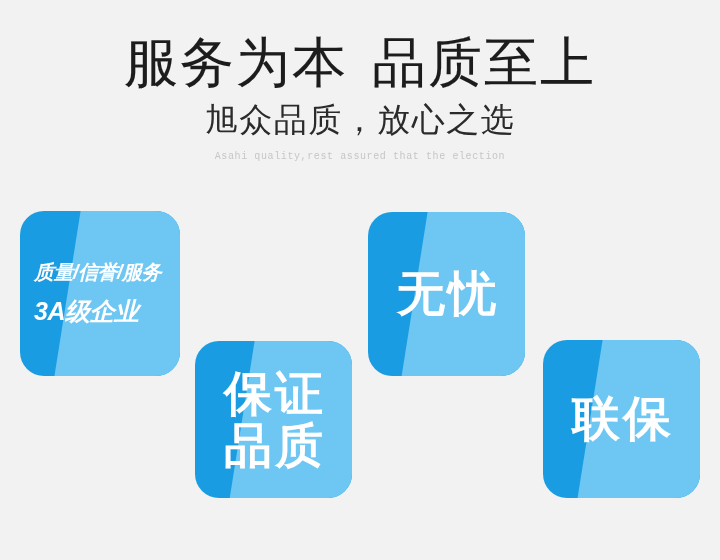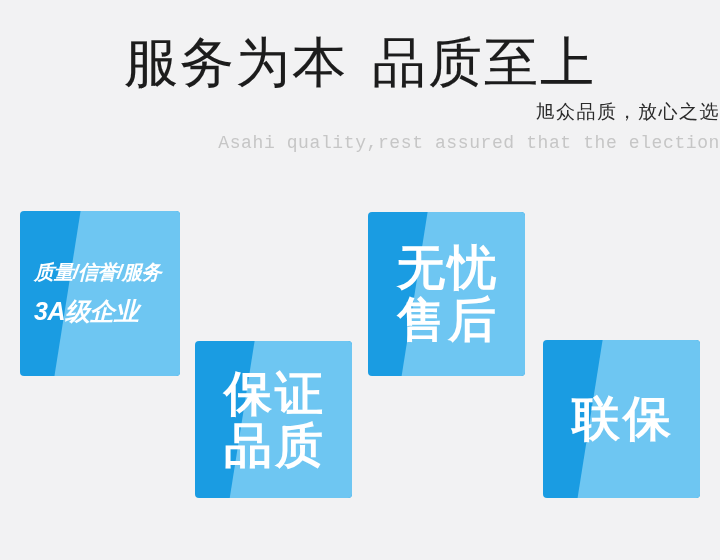--- a/index.html
+++ b/index.html
@@ -44,41 +44,39 @@
   .headline .gap {
     display: inline-block;
     width: 24px;
   }
 
   .subtitle {
     margin: 0;
     padding-top: 9px;
     font-family: "Liberation Serif", "DejaVu Serif", serif;
     font-weight: 400;
-    font-size: 19px;
+    font-size: 33px;
     line-height: 1.25;
     letter-spacing: 1.5px;
     color: #2b2b2b;
-    text-align: right;
   }
 
   .tagline {
     margin: 0;
     padding-top: 9px;
     font-family: "Liberation Mono", "DejaVu Sans Mono", monospace;
-    font-size: 18px;
+    font-size: 10px;
     letter-spacing: 0.6px;
     color: #c6c6c6;
-    text-align: right;
   }
 
   
   .card {
     position: absolute;
-    border-radius: 4px;
+    border-radius: 24px;
     background: #1a9ce2;
     overflow: hidden;
     box-sizing: border-box;
   }
   
   .card::after {
     content: "";
     position: absolute;
     top: -10%;
     right: -28%;
@@ -185,21 +183,20 @@
   <div class="card card-stack" id="card-quality">
     <div class="card-body">
       <div class="card-line line-big">保证</div>
       <div class="card-line line-big">品质</div>
     </div>
   </div>
 
   <div class="card card-stack" id="card-service">
     <div class="card-body">
       <div class="card-line line-big">无忧</div>
-      <div class="card-line line-big">售后</div>
     </div>
   </div>
 
   <div class="card card-stack" id="card-nationwide">
     <div class="card-body">
       <div class="card-line line-big">联保</div>
     </div>
   </div>
 
 </div>

